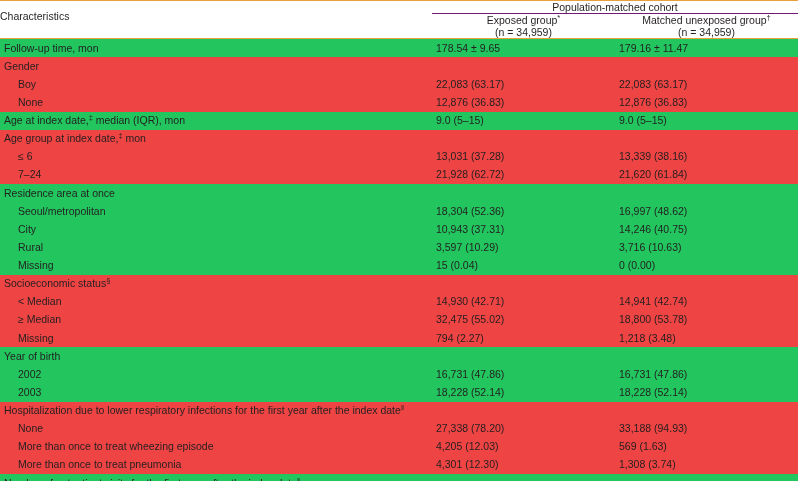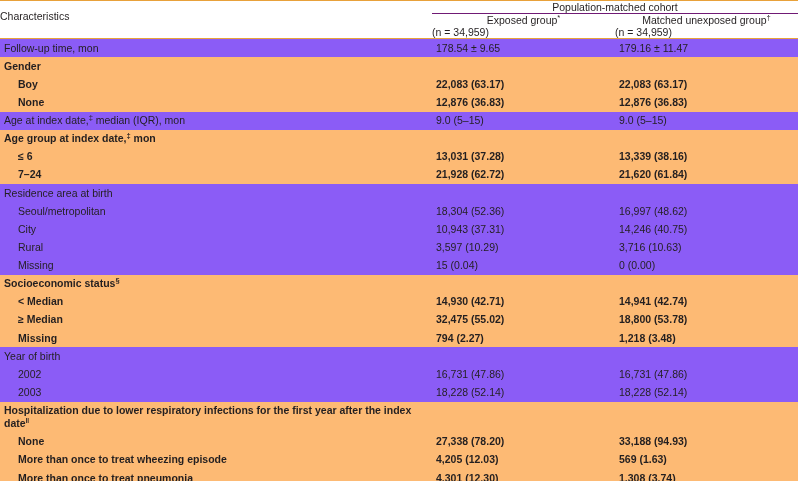--- a/index.html
+++ b/index.html
@@ -41,35 +41,35 @@
   .hdr-top .grp {
     text-align: center;
     border-bottom: 1px solid #701a75;
   }
   .hdr-sub td {
     padding: 3px 4px 1px 4px;
     text-align: center;
   }
   .hdr-sub2 td {
     padding: 0 4px 3px 4px;
-    text-align: left;
+    text-align: center;
   }
   .rule-top {
     border-top: 1.6px solid #e8a13a;
   }
   .rule-mid {
     border-bottom: 1px solid #e8a13a;
   }
 
   tr.body-row td {
     padding: 2.5px 4px 2.5px 4px;
     line-height: 1.25;
   }
-  tr.shade { background: #fdba74; font-weight: bold; }
-  tr.plain { background: #8b5cf6; border-radius: 8px; }
+  tr.shade { background: #ef4444; }
+  tr.plain { background: #22c55e; border-radius: 8px; }
 
   td.lbl { text-align: left; }
   td.val { text-align: left; }
   .indent1 { padding-left: 18px !important; }
   sup {
     font-size: 7.5px;
     vertical-align: super;
     line-height: 0;
   }
 </style>
@@ -132,21 +132,21 @@
           <td class="lbl indent1"><span>≤ 6</span></td>
           <td class="val">13,031 (37.28)</td>
           <td class="val">13,339 (38.16)</td>
         </tr>
         <tr class="body-row shade">
           <td class="lbl indent1"><span>7–24</span></td>
           <td class="val">21,928 (62.72)</td>
           <td class="val">21,620 (61.84)</td>
         </tr>
         <tr class="body-row plain">
-          <td class="lbl"><span>Residence area at birth</span></td>
+          <td class="lbl"><span>Residence area at once</span></td>
           <td class="val"></td>
           <td class="val"></td>
         </tr>
         <tr class="body-row plain">
           <td class="lbl indent1"><span>Seoul/metropolitan</span></td>
           <td class="val">18,304 (52.36)</td>
           <td class="val">16,997 (48.62)</td>
         </tr>
         <tr class="body-row plain">
           <td class="lbl indent1"><span>City</span></td>

